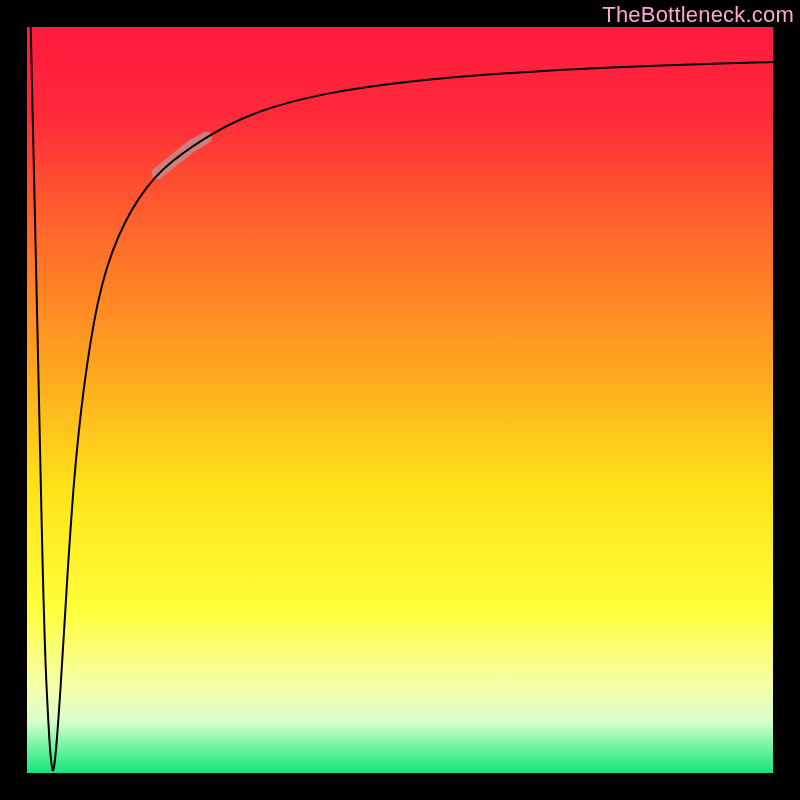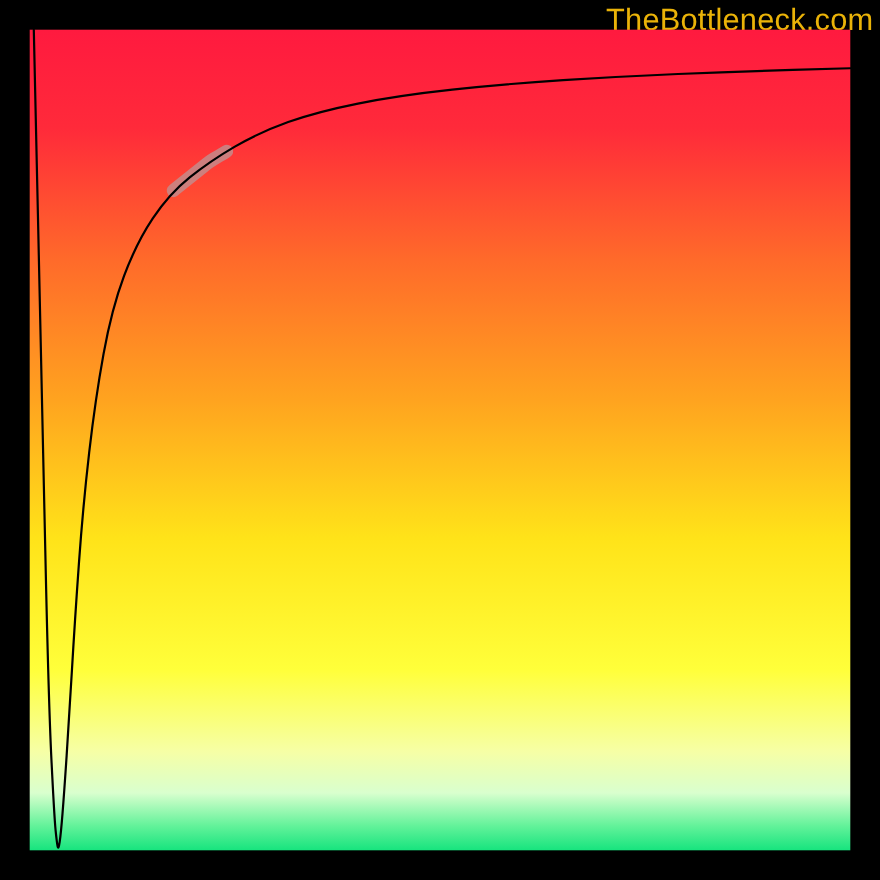--- a/index.html
+++ b/index.html
@@ -13,22 +13,22 @@
   .stage {
     position: relative;
     width: 800px;
     height: 800px;
   }
   .watermark {
     position: absolute;
     top: 2px;
     right: 6px;
     font-family: Arial, Helvetica, sans-serif;
-    font-size: 28px;
-    color: #eab308;
+    font-size: 22px;
+    color: #f9a8d4;
     letter-spacing: 0.2px;
     user-select: none;
     white-space: nowrap;
   }
   svg {
     position: absolute;
     left: 0;
     top: 0;
   }
 </style>

